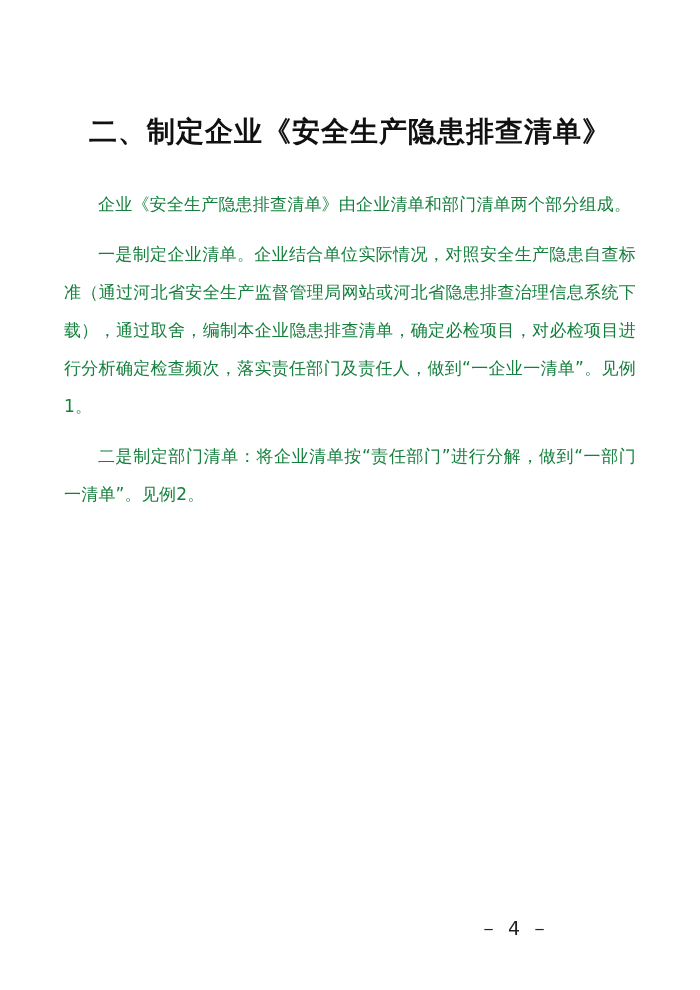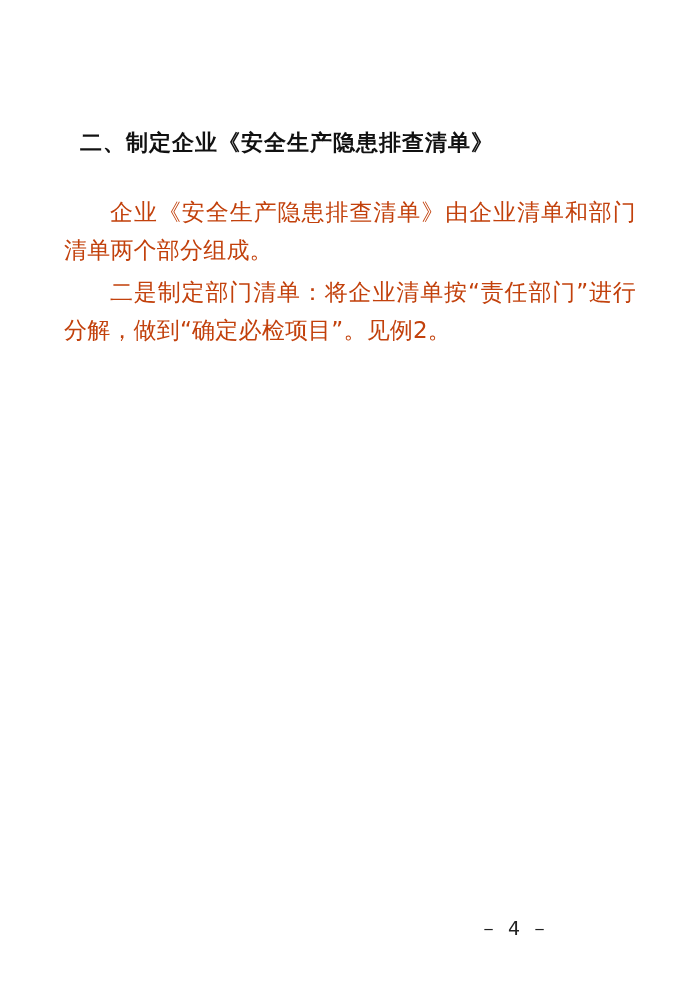--- a/index.html
+++ b/index.html
@@ -18,42 +18,42 @@
   .page {
     position: absolute;
     left: 0;
     top: 0;
     width: 700px;
     height: 990px;
     box-sizing: border-box;
     padding: 0 64px;
   }
   .doc-title {
-    margin: 16px;
+    margin: 0;
     padding: 0;
-    font-size: 22px;
+    font-size: 28px;
     font-weight: bold;
     letter-spacing: 1px;
     line-height: 1.4;
-    text-align: left;
+    text-align: center;
     padding-top: 112px;
     color: #111111;
     font-family: "DejaVu Sans", "Liberation Sans", sans-serif;
   }
   .body-block {
     margin-top: 34px;
   }
   .para {
-    margin: 4px 0 2px 0;
-    font-size: 23px;
+    margin: 12px 0 2px 0;
+    font-size: 17px;
     line-height: 38px;
     text-align: justify;
     text-justify: inter-ideograph;
     text-indent: 2em;
-    color: #c2410c;
+    color: #15803d;
     letter-spacing: 0.2px;
   }
   .page-number {
     position: absolute;
     left: 0;
     right: 0;
     bottom: 48px;
     text-align: center;
     font-size: 19px;
     color: #222222;
@@ -66,20 +66,21 @@
 </style>
 </head>
 <body>
 
 <div class="page">
 
   <h1 class="doc-title">二、制定企业《安全生产隐患排查清单》</h1>
 
   <div class="body-block">
     <p class="para">企业《安全生产隐患排查清单》由企业清单和部门清单两个部分组成。</p>
-    <p class="para">二是制定部门清单：将企业清单按“责任部门”进行分解，做到“确定必检项目”。见例2。</p>
+    <p class="para">一是制定企业清单。企业结合单位实际情况，对照安全生产隐患自查标准（通过河北省安全生产监督管理局网站或河北省隐患排查治理信息系统下载），通过取舍，编制本企业隐患排查清单，确定必检项目，对必检项目进行分析确定检查频次，落实责任部门及责任人，做到“一企业一清单”。见例1。</p>
+    <p class="para">二是制定部门清单：将企业清单按“责任部门”进行分解，做到“一部门一清单”。见例2。</p>
   </div>
 
   <div class="page-number">
     <span class="pn-inner">－ 4 －</span>
   </div>
 
 </div>
 
 </body></html>

